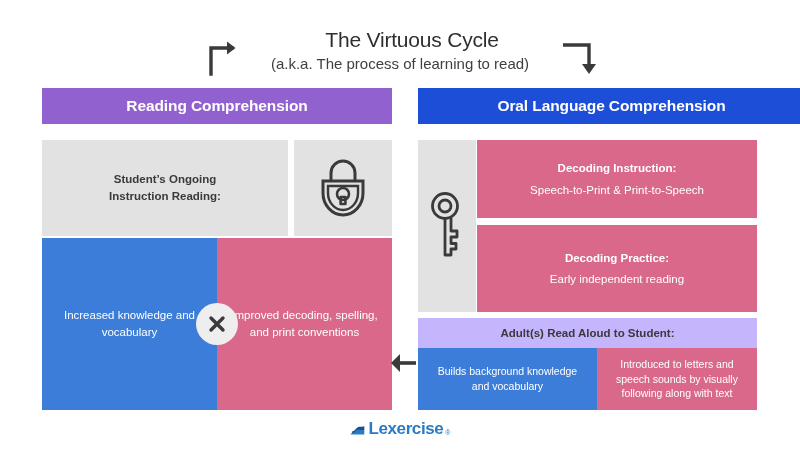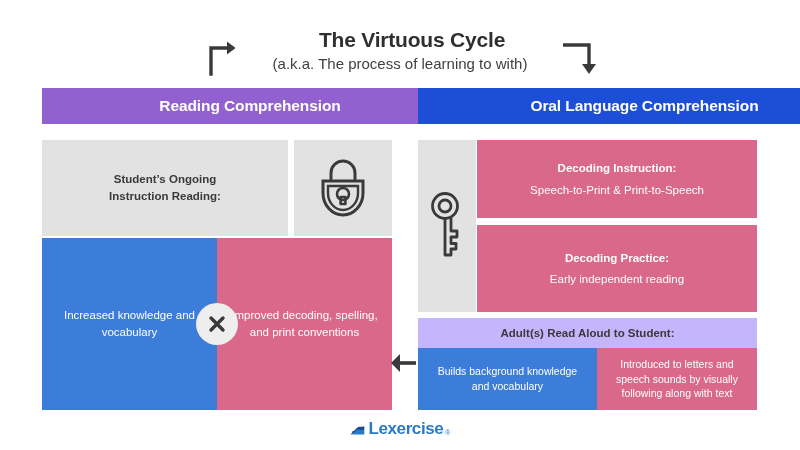--- a/index.html
+++ b/index.html
@@ -12,39 +12,38 @@
     position:relative;
   }
   .stage{position:relative;width:800px;height:450px;}
 
   
   .title-wrap{
     position:absolute;left:0;top:28px;width:800px;
     text-align:center;
   }
   .title{
-    font-size:21px;font-weight:bold;color:#2f2f31;
+    font-size:21px;font-weight:normal;color:#2f2f31;
     letter-spacing:-0.2px;line-height:1.15;padding-left:24px;
   }
   .subtitle{
     font-size:15px;color:#3f3f41;margin-top:3px;line-height:1.2;
   }
 
   
   .arrow-tl{position:absolute;left:207px;top:40px;width:34px;height:36px;}
   .arrow-tr{position:absolute;left:563px;top:40px;width:34px;height:38px;}
   .arrow-left-mid{position:absolute;left:390px;top:352px;width:26px;height:22px;}
 
   
   .panel-head{
     position:absolute;height:36px;
     display:flex;align-items:center;justify-content:center;
     color:#ffffff;font-weight:bold;font-size:15.5px;
     letter-spacing:-0.1px;
-    padding-left:33px;
   }
   #head-left{left:42px;top:88px;width:350px;background:#9161cf;}
   #head-right{left:418px;top:88px;width:387px;background:#1d4ed8;}
 
   
   .lp-grey-text{
     position:absolute;left:42px;top:140px;width:246px;height:96px;
     background:#e2e2e2;
     display:flex;align-items:center;justify-content:center;
     text-align:center;
@@ -121,21 +120,21 @@
   }
   .logo-tm{font-size:7px;color:#2a7ac4;align-self:flex-end;margin-bottom:3px;}
 </style>
 </head>
 <body>
 
 <div class="stage">
 
   <div class="title-wrap">
     <div class="title">The Virtuous Cycle</div>
-    <div class="subtitle">(a.k.a. The process of learning to with)</div>
+    <div class="subtitle">(a.k.a. The process of learning to read)</div>
   </div>
 
   <svg class="arrow-tl" viewBox="0 0 34 36">
     <path d="M4 34 L4 8 L25 8" fill="none" stroke="#3a3a3c" stroke-width="3.4" stroke-linecap="square"></path>
     <path d="M20 1.5 L28.5 8 L20 14.5 Z" fill="#3a3a3c"></path>
   </svg>
 
   <svg class="arrow-tr" viewBox="0 0 34 38">
     <path d="M1 5 L26 5 L26 28" fill="none" stroke="#3a3a3c" stroke-width="3.4" stroke-linecap="square"></path>
     <path d="M19 24 L26 34 L33 24 Z" fill="#3a3a3c"></path>

